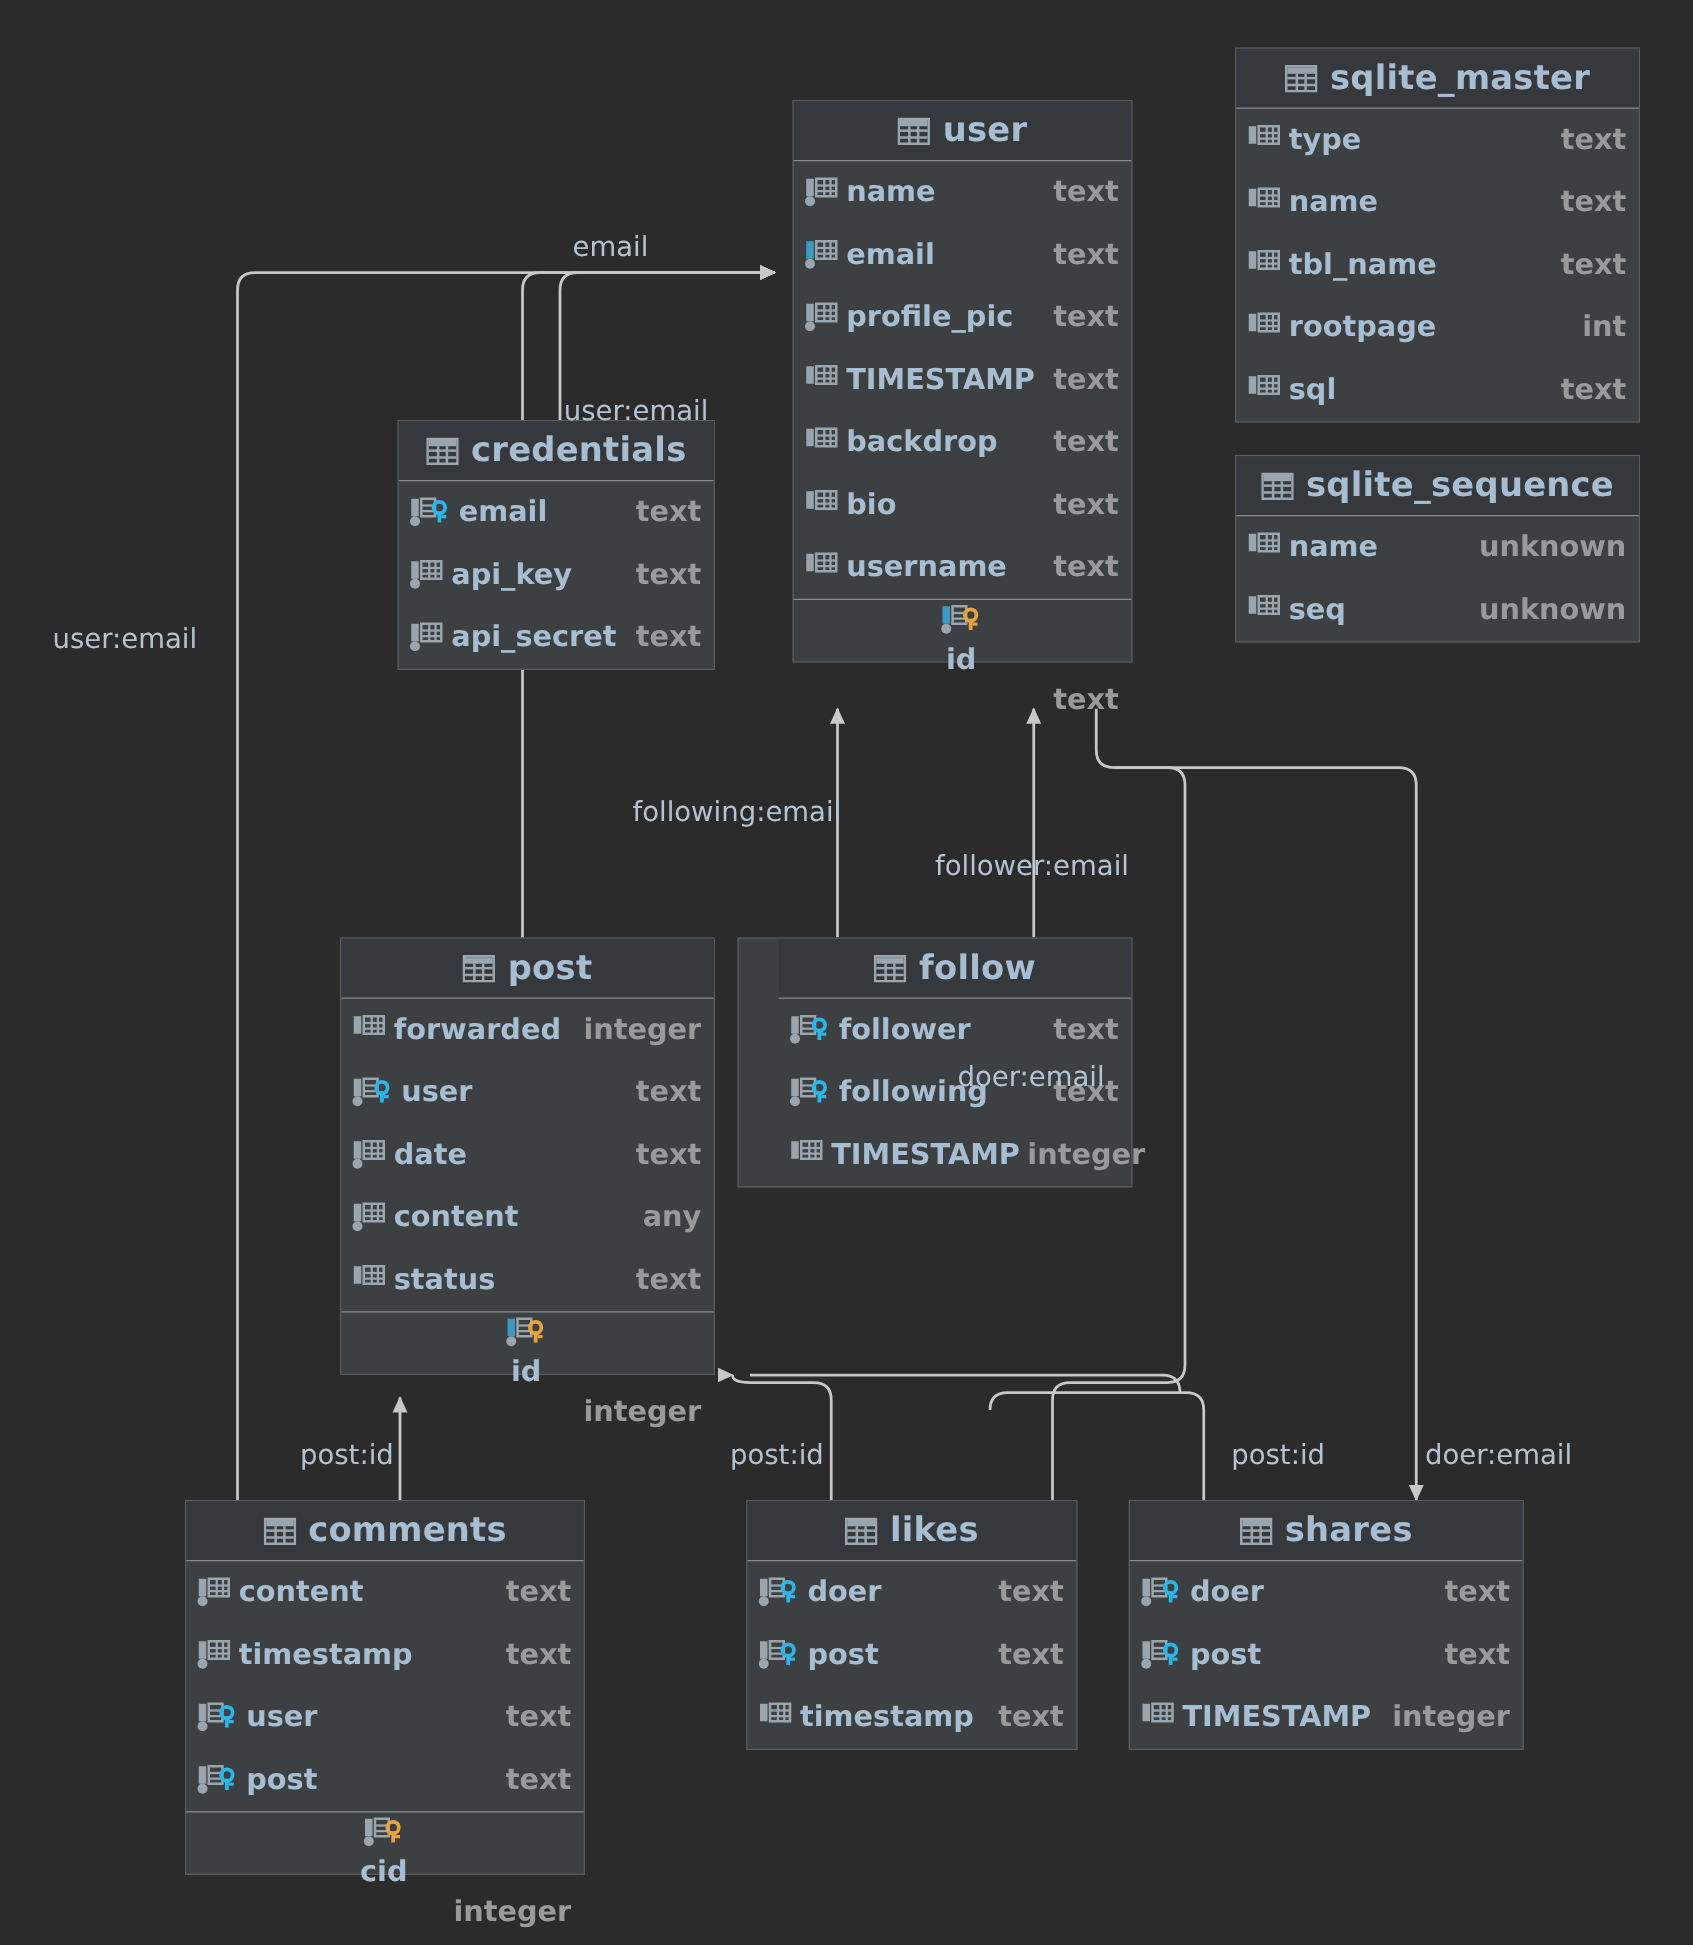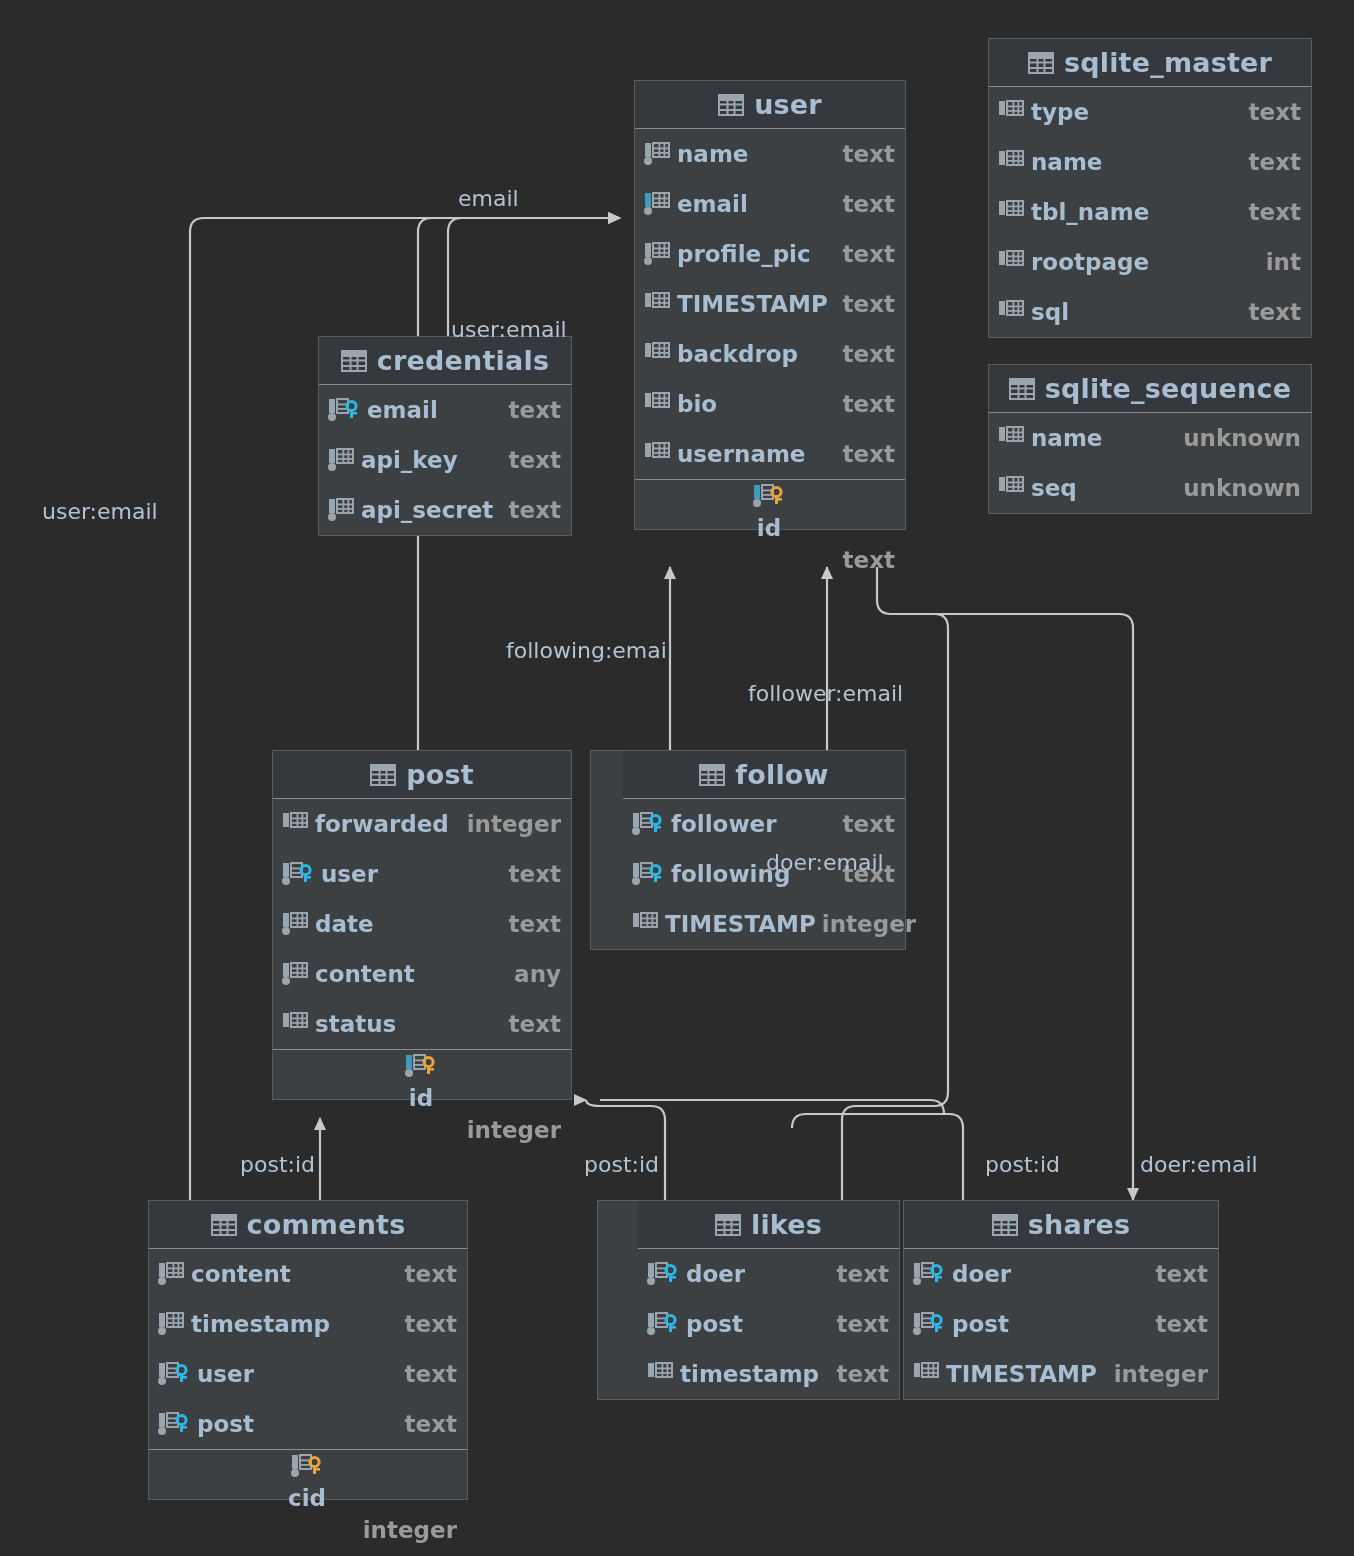--- a/index.html
+++ b/index.html
@@ -609,21 +609,21 @@
               <circle cx="24.5" cy="9" r="4.6" fill="none" stroke="#e8a33d" stroke-width="3"></circle>
               <rect x="23" y="12" width="3" height="9" fill="#e8a33d"></rect>
               <rect x="26" y="15" width="4" height="2.6" fill="#e8a33d"></rect>
               <circle cx="5" cy="20" r="4" fill="#9aa5ae"></circle>
             </svg>
             <span class="col-name">cid</span>
             <span class="col-type">integer</span>
           </div>
         </div>
       </div>
-      <div class="table-box" style="left: 597px; top: 1200px; width: 303px; padding-left: 40px;">
+      <div class="table-box" style="left: 597px; top: 1200px; width: 265px;">
         <div class="tbl-header">
           <svg width="26" height="22" viewBox="0 0 26 22" class="ico">
             <rect x="1" y="1" width="24" height="20" fill="none" stroke="#9aa5ae" stroke-width="2"></rect>
             <rect x="2" y="2" width="22" height="5" fill="#9aa5ae"></rect>
             <rect x="2" y="9.5" width="22" height="2" fill="#9aa5ae"></rect>
             <rect x="2" y="15" width="22" height="2" fill="#9aa5ae"></rect>
             <rect x="8.5" y="7" width="2" height="14" fill="#9aa5ae"></rect>
             <rect x="15.5" y="7" width="2" height="14" fill="#9aa5ae"></rect>
           </svg>
           <span class="tbl-title">likes</span>

